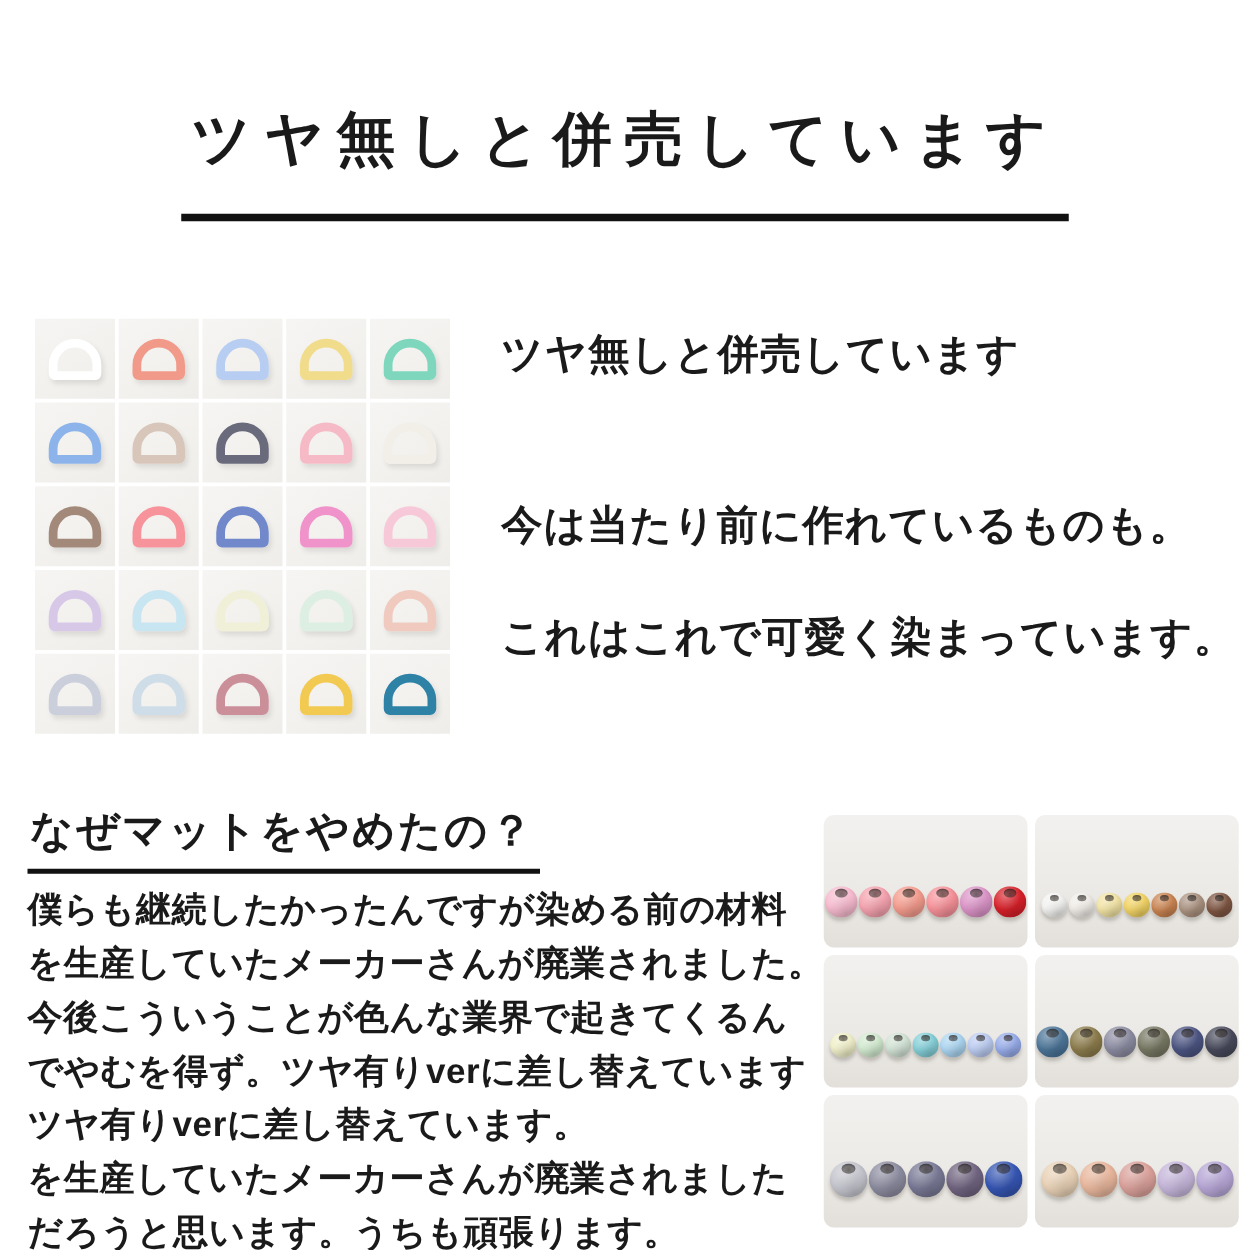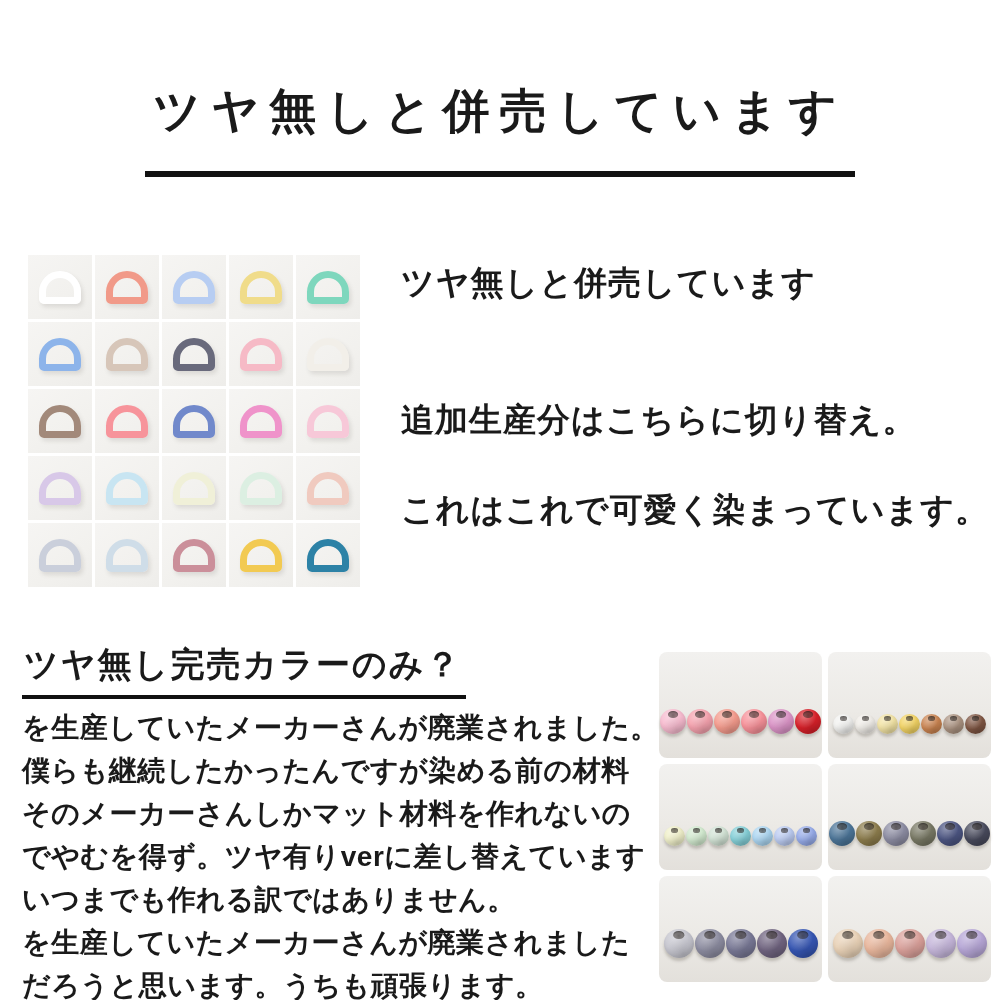--- a/index.html
+++ b/index.html
@@ -180,36 +180,36 @@
       </div>
       <div class="ring-cell">
         <div class="ring" style="border-color: rgb(45, 130, 166);"></div>
       </div>
     </div>
 
   <div class="note note-1">
     <div>ツヤ無しと併売しています</div>
   </div>
 
-  <div class="note note-2">追加生産分はこちらに切り替え。</div>
+  <div class="note note-2">今は当たり前に作れているものも。</div>
 
   <div class="note note-3">
     <div>これはこれで可愛く染まっています。</div>
   </div>
 
   <div class="why-heading-wrap">
-    <h2 class="why-heading">ツヤ無し完売カラーのみ？</h2>
+    <h2 class="why-heading">なぜマットをやめたの？</h2>
   </div>
 
   <div class="why-body">
+      <div class="why-line">僕らも継続したかったんですが染める前の材料</div>
       <div class="why-line">を生産していたメーカーさんが廃業されました。</div>
-      <div class="why-line">僕らも継続したかったんですが染める前の材料</div>
-      <div class="why-line">そのメーカーさんしかマット材料を作れないの</div>
+      <div class="why-line">今後こういうことが色んな業界で起きてくるん</div>
       <div class="why-line">でやむを得ず。ツヤ有りverに差し替えています</div>
-      <div class="why-line">いつまでも作れる訳ではありません。</div>
+      <div class="why-line">ツヤ有りverに差し替えています。</div>
       <div class="why-line">を生産していたメーカーさんが廃業されました</div>
       <div class="why-line">だろうと思います。うちも頑張ります。</div>
     </div>
 
   <div class="bead-grid">
       <div class="bead-cell">
         <div class="bead-row count-6">
           <span class="bead" style="background-color: rgb(247, 187, 207);">
             <span class="hole"></span>
           </span>

